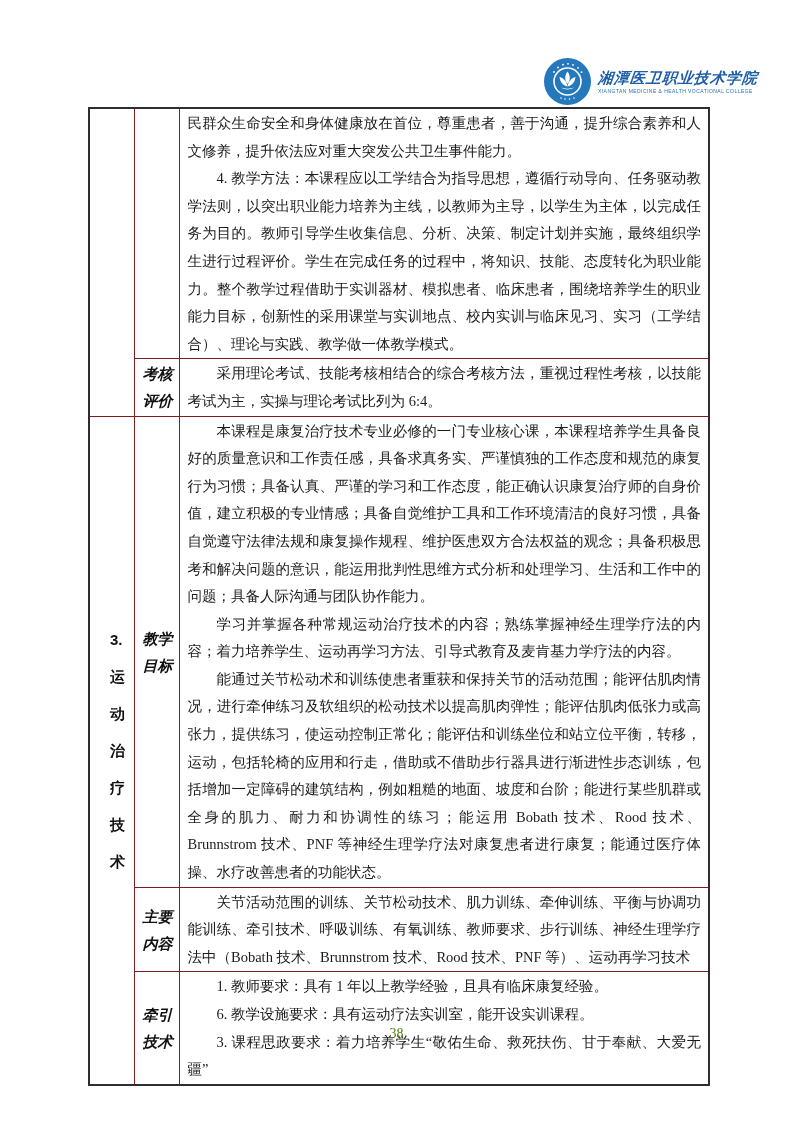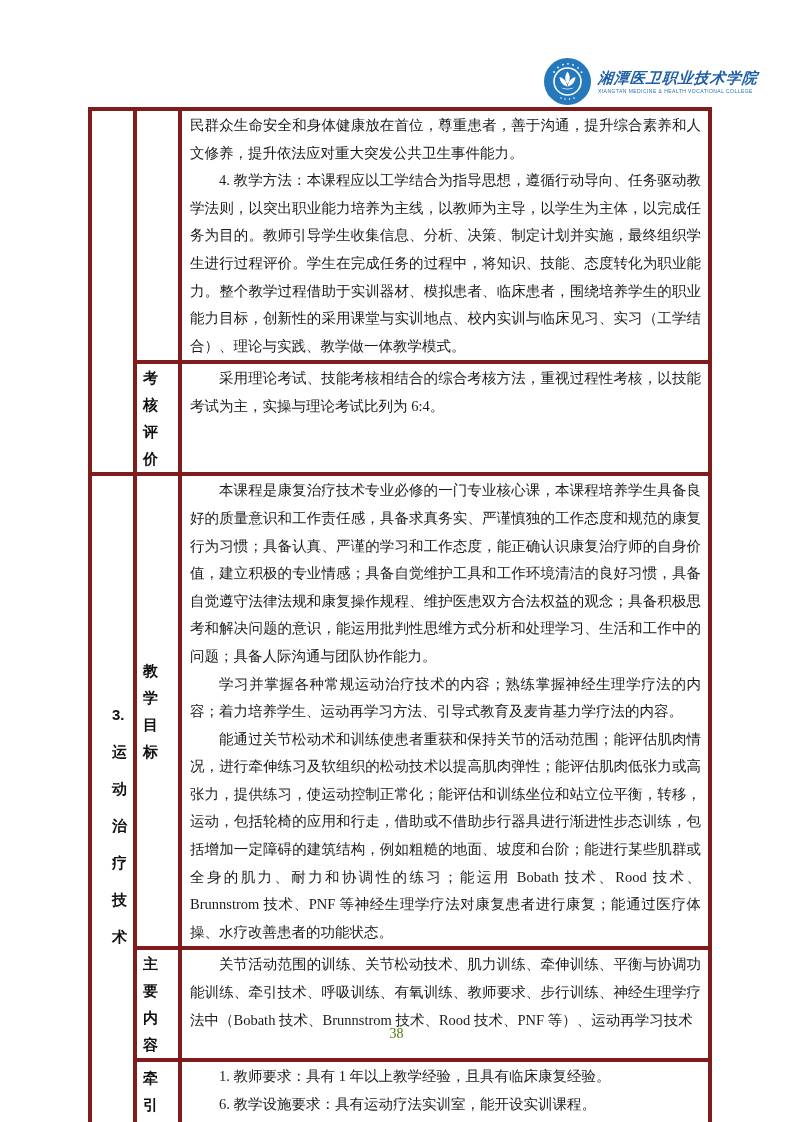--- a/index.html
+++ b/index.html
@@ -29,33 +29,34 @@
     white-space:nowrap; line-height:7px; margin-top:1px;
   }
 
   
   .ctable {
     position:absolute; left:88px; top:107px;
     width:620px; border-collapse:collapse; table-layout:fixed;
     border:2px solid #2e2e2e;
   }
   .ctable td {
-    border:4px solid #7f1d1d;
+    border:1px solid #7f1d1d;
     vertical-align:top; overflow:hidden;
   }
   .col-a { width:45px; }
   .col-b { width:45px; }
   .col-c { width:530px; }
 
   td.label-cell {
-    vertical-align:middle; text-align:left;
+    vertical-align:middle; text-align:right;
     font-weight:bold; font-size:15px; line-height:27px;
     word-break:break-all; padding:0 6px;
     font-family:"Liberation Sans","DejaVu Sans",sans-serif;
     color:#111;
+    font-style:italic;
   }
   td.course-cell {
     vertical-align:middle; text-align:center;
     font-weight:bold; font-size:15px; line-height:37px;
     word-break:break-all; padding:0 20px;
     font-family:"Liberation Sans","DejaVu Sans",sans-serif;
     color:#111;
   }
   td.content-cell {
     padding:1px 7px 0 8px;

